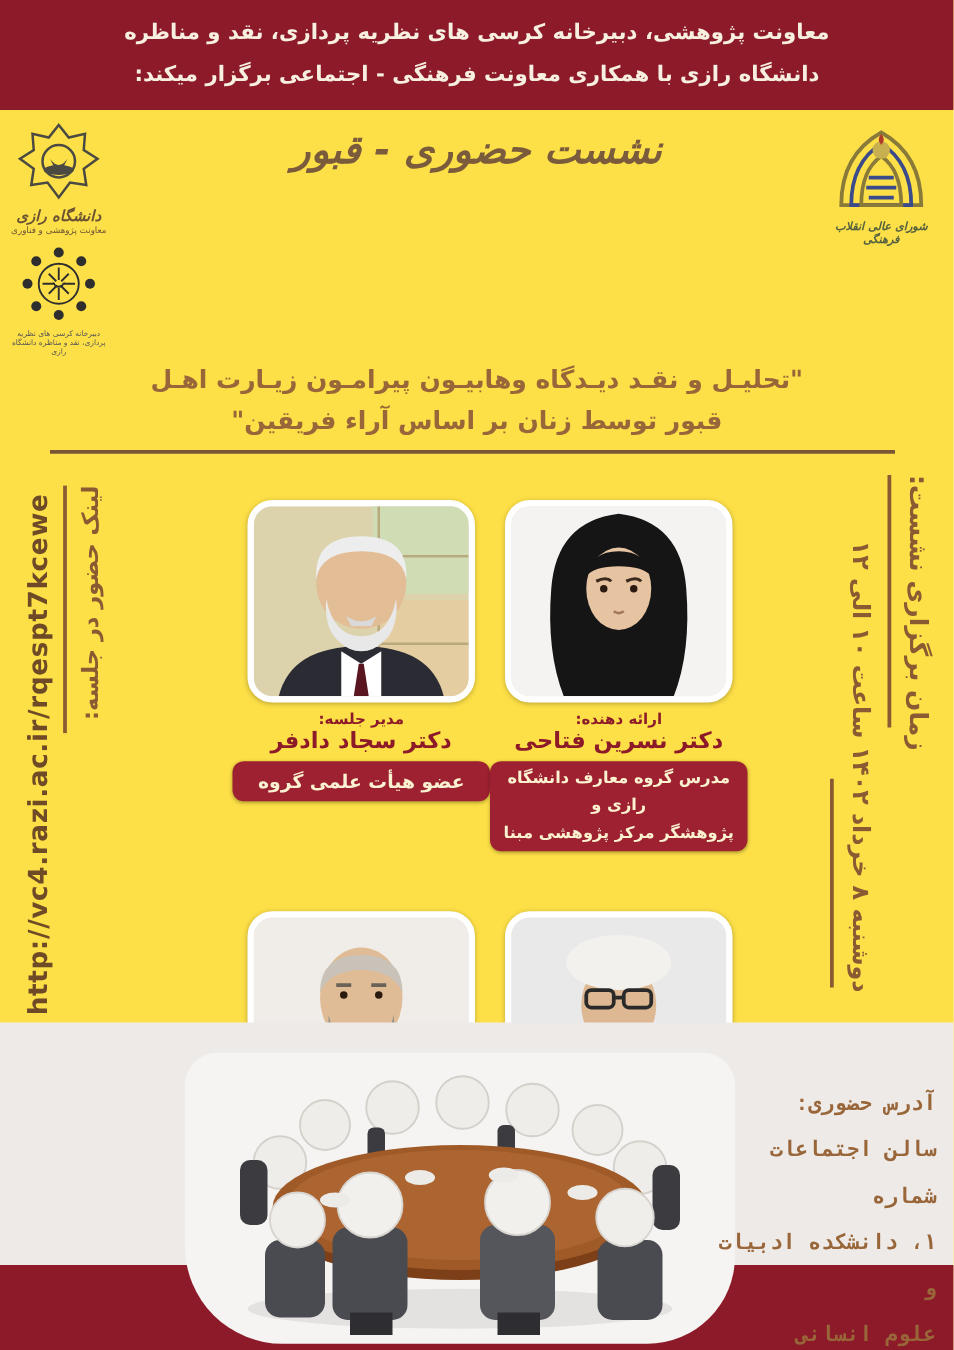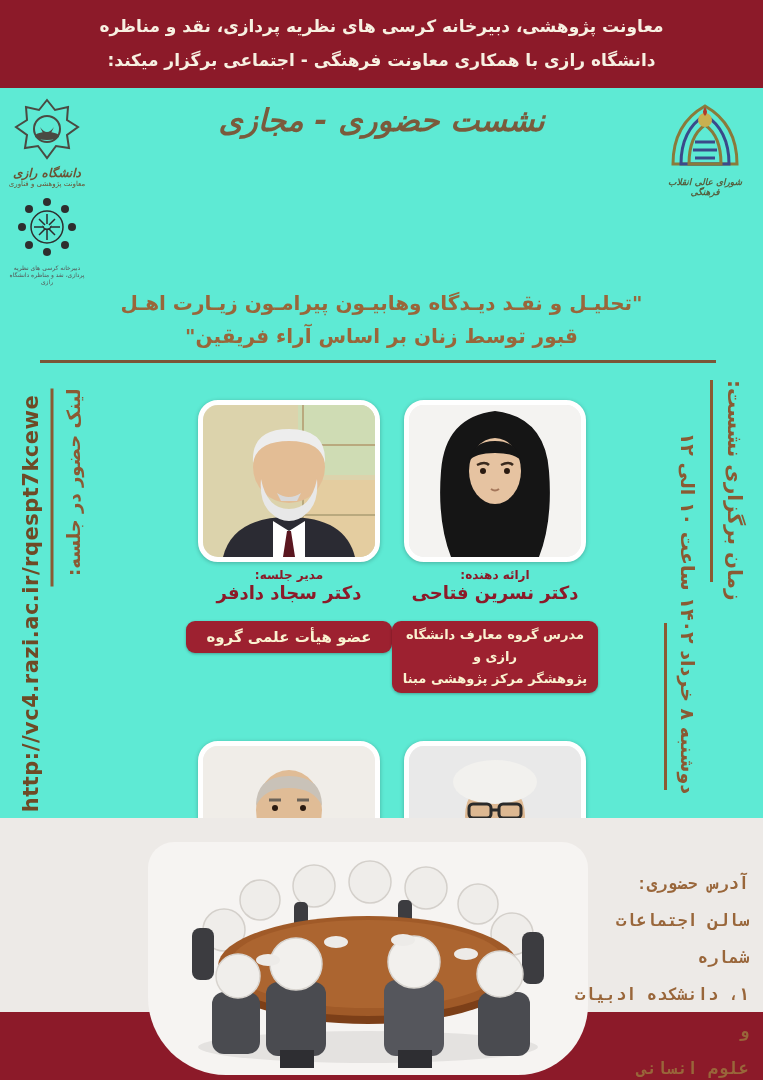--- a/index.html
+++ b/index.html
@@ -1,16 +1,16 @@
 <!DOCTYPE html>
 <html lang="fa"><head>
 <meta charset="utf-8">
 <style>
   html,body{margin:0;padding:0;}
-  .poster{position:relative;width:763px;height:1080px;background:#5eead4;overflow:hidden;
+  .poster{position:relative;width:763px;height:1080px;background:#fde047;overflow:hidden;
           font-family:"DejaVu Sans",sans-serif;}
   
   .header{position:absolute;top:0;left:0;right:0;height:88px;background:#8C1A29;color:#F7F0E1;
           text-align:center;font-weight:bold;font-size:17px;line-height:34px;padding-top:9px;
           direction:rtl;box-sizing:border-box;}
   
   .t1{position:absolute;top:102px;left:120px;right:120px;text-align:center;font-size:31px;
       font-weight:bold;font-style:italic;color:#7A5B3C;}
   .t2{position:absolute;top:160px;left:80px;right:80px;text-align:center;font-size:60px;
       font-weight:bold;font-style:italic;color:#8C1A29;letter-spacing:2px;}
@@ -39,21 +39,21 @@
   .sideL .lbl{font-size:18px;font-weight:bold;direction:rtl;text-align:right;line-height:34px;}
   
   .cards{position:absolute;left:176px;top:400px;width:432px;display:flex;flex-wrap:wrap;
          justify-content:center;}
   .card{width:206px;text-align:center;margin-bottom:48px;}
   .photo{width:172px;height:152px;margin:0 auto;border:5px solid #FFFFFF;border-radius:20px;
          overflow:hidden;box-shadow:0 1px 4px rgba(0,0,0,.25);background:#eee;}
   .photo svg{display:block;}
   .role{font-size:12px;font-weight:bold;color:#8C1A29;margin-top:6px;direction:rtl;}
   .name{font-size:18px;font-weight:bold;color:#8C1A29;direction:rtl;line-height:22px;}
-  .banner{margin-top:17px;background:#9D2130;border-radius:9px;color:#FAF2D0;font-weight:bold;
+  .banner{margin-top:5px;background:#9D2130;border-radius:9px;color:#FAF2D0;font-weight:bold;
           font-size:15px;line-height:26px;padding:3px 4px;direction:rtl;box-shadow:0 1px 3px rgba(0,0,0,.3);}
   .banner.small{font-size:13px;line-height:22px;}
   
   .grayband{position:absolute;left:0;right:0;top:818px;bottom:0;background:#EDEAE7;}
   .redfoot{position:absolute;left:0;right:0;top:1012px;bottom:0;background:#8C1A29;}
   .meeting{position:absolute;left:148px;top:842px;width:440px;height:233px;background:#F6F4F2;
            border-radius:26px 26px 70px 78px;}
   .address{position:absolute;right:14px;top:866px;width:185px;direction:rtl;text-align:right;
            color:#99663A;font-size:17px;font-weight:bold;line-height:37px;font-family:Liberation Mono, monospace;}
 </style>
@@ -104,21 +104,21 @@
       <path d="M8 66 Q8 26 40 8 Q72 26 72 66 Z" fill="none" stroke="#8A7A3A" stroke-width="3"></path>
       <path d="M16 66 Q16 32 40 17 Q64 32 64 66 Z" fill="none" stroke="#3A4A8A" stroke-width="3"></path>
       <path d="M24 66 Q24 38 40 27 Q56 38 56 66 Z" fill="none" stroke="#8A7A3A" stroke-width="3"></path>
       <circle cx="40" cy="22" r="7" fill="#C8B050"></circle>
       <path d="M40 9 q4 5 0 9 q-4 -4 0 -9" fill="#B03A2A"></path>
       <path d="M30 44 h20 M28 52 h24 M30 60 h20" stroke="#3A4A8A" stroke-width="3"></path>
     </svg>
     <div class="cap">شورای عالی انقلاب فرهنگی</div>
   </div>
 
-  <div class="t1">نشست حضوری - مجازی</div>
+  <div class="t1">نشست حضوری - قبور</div>
   <div class="topic">
     <div>"تحلیـل و نقـد دیـدگاه وهابیـون پیرامـون زیـارت اهـل</div>
     <div>قبور توسط زنان بر اساس آراء فریقین"</div>
   </div>
   <div class="divider"></div>
 
   <div class="sideR">
     <div class="lbl">زمان برگزاری نشست:</div>
     <div class="ruleA"></div>
     <div class="dt">دوشنبه ۸ خرداد ۱۴۰۲ ساعت ۱۰ الی ۱۲</div>

